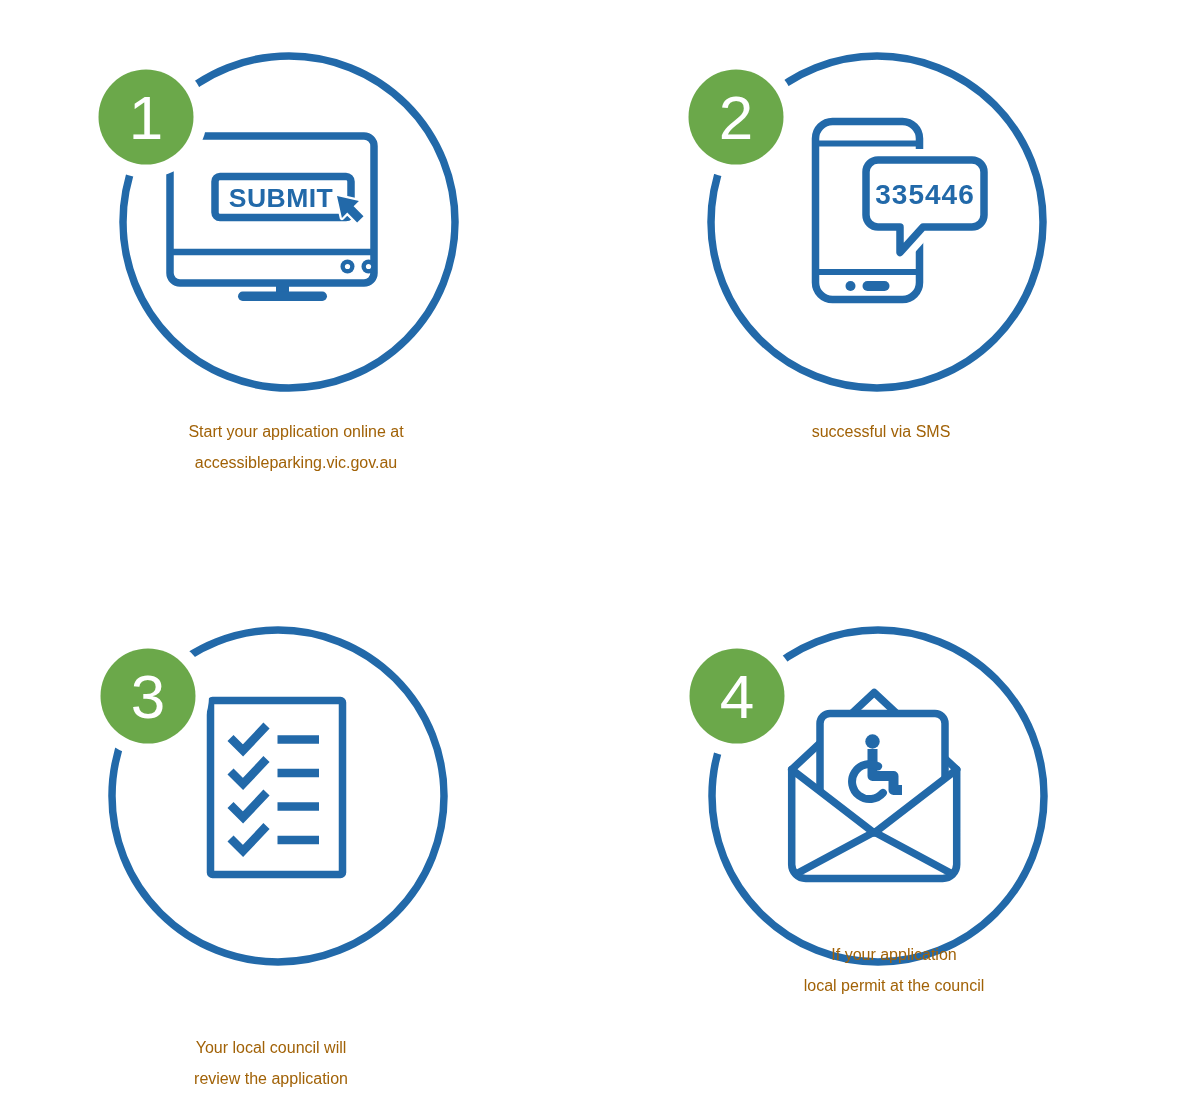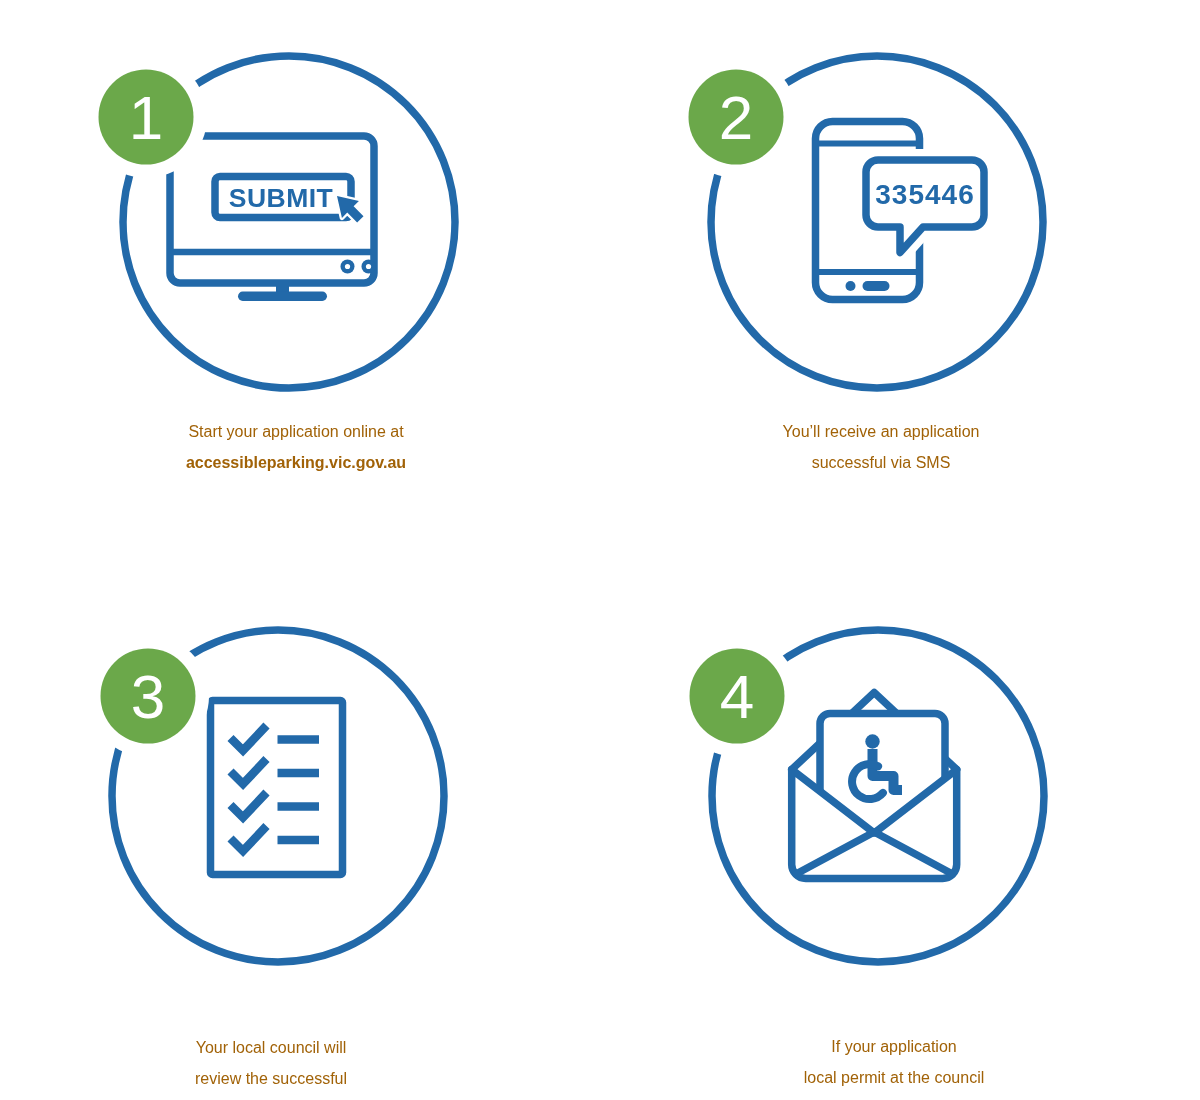--- a/index.html
+++ b/index.html
@@ -6,21 +6,21 @@
   .canvas {
     position:relative; width:1200px; height:1100px; background:#ffffff;
     font-family:"Liberation Sans", sans-serif; overflow:hidden;
   }
   .art { position:absolute; left:0; top:0; }
   .caption {
     position:absolute; width:500px; text-align:center;
     color:#a16207; font-size:16px; line-height:30.5px; font-weight:400;
   }
   .caption span { display:block; }
-  .caption .bold { font-weight:700; }
+  .caption .bold { font-weight:400; }
   .svgnum {
     fill:#ffffff; font-family:"Liberation Sans", sans-serif;
     font-size:62px; font-weight:400; text-anchor:middle;
   }
   .svglabel {
     fill:#2269A9; font-family:"Liberation Sans", sans-serif;
     font-weight:700; text-anchor:middle;
   }
   .s  { fill:none; stroke:#2269A9; stroke-width:7.5; }
   .sf { fill:#ffffff; stroke:#2269A9; stroke-width:7.5; }
@@ -124,27 +124,26 @@
       <text x="737" y="718" class="svgnum">4</text>
     </g>
   </svg>
 
   <div class="caption" style="left:46px; top:417px;">
     <span>Start your application online at</span>
     <span class="bold">accessibleparking.vic.gov.au</span>
   </div>
 
   <div class="caption" style="left:631px; top:417px;">
-    <span>You’ll receive an application</span>
     <span>successful via SMS</span>
   </div>
 
   <div class="caption" style="left:21px; top:997px;margin-top:36px;">
     <span>Your local council will</span>
-    <span>review the successful</span>
+    <span>review the application</span>
   </div>
 
-  <div class="caption" style="left:644px; top:1032px;">
+  <div class="caption" style="left:644px; top:940px;">
     <span>If your application</span>
     <span>local permit at the council</span>
   </div>
 
 </div>
 
 </body></html>

